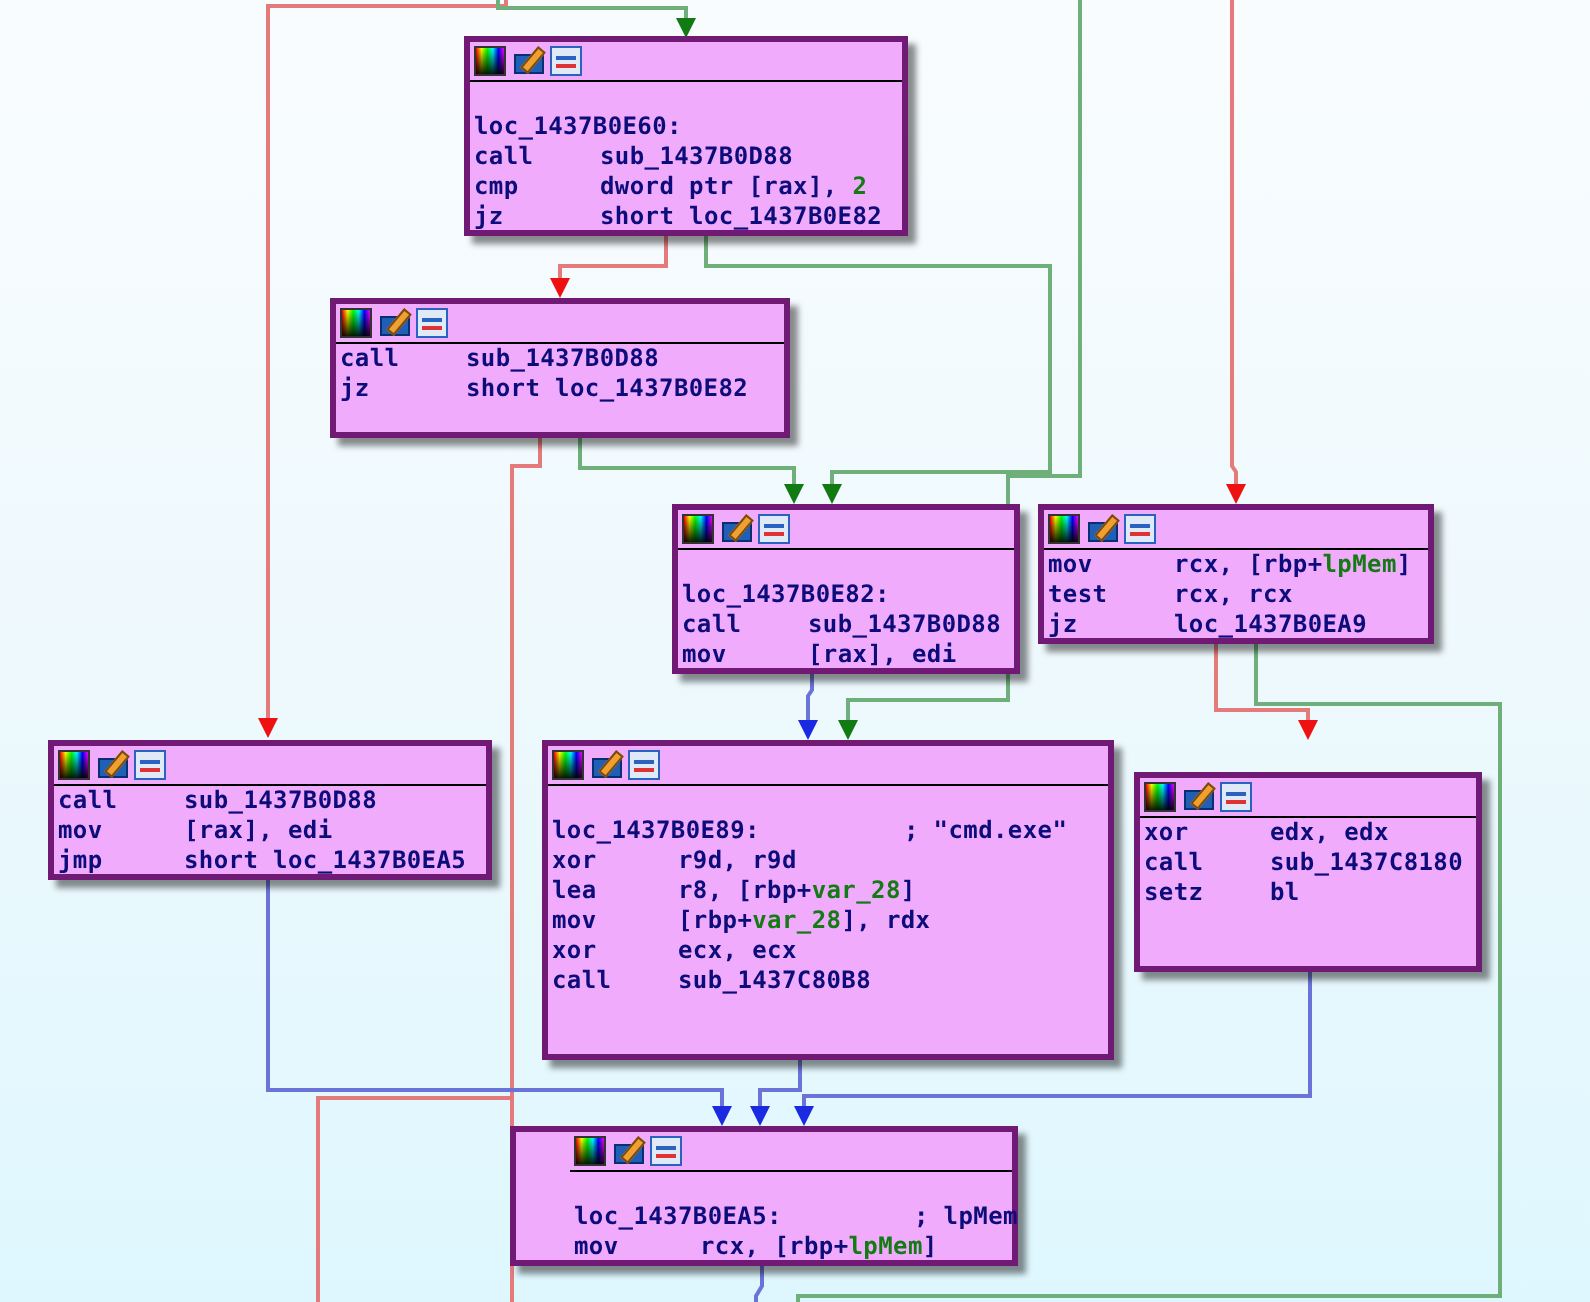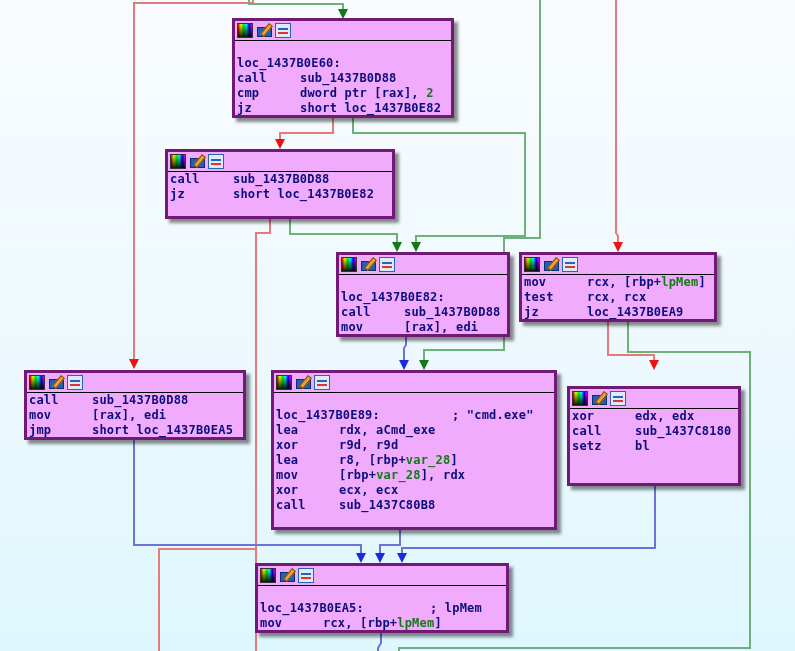--- a/index.html
+++ b/index.html
@@ -155,21 +155,20 @@
 
 <div class="node" id="n5" style="left:271px;top:370px;width:286px;height:160px;">
   <div class="node-header">
     <span class="ico ico-color"></span>
     <span class="ico ico-edit"></span>
     <span class="ico ico-graph"></span>
   </div>
   <div class="node-body">
       <div class="blank"></div>
       <div class="line"><span>loc_1437B0E89:</span><span class="sp" style="width: 72px;"></span><span class="cmt">; "cmd.exe"</span></div>
-      <div class="line"><span class="mn">lea</span><span>rdx, aCmd_exe</span></div>
       <div class="line"><span class="mn">xor</span><span>r9d, r9d</span></div>
       <div class="line"><span class="mn">lea</span><span>r8, [rbp+</span><span class="grn">var_28</span><span>]</span></div>
       <div class="line"><span class="mn">mov</span><span>[rbp+</span><span class="grn">var_28</span><span>], rdx</span></div>
       <div class="line"><span class="mn">xor</span><span>ecx, ecx</span></div>
       <div class="line"><span class="mn">call</span><span>sub_1437C80B8</span></div>
     </div>
 </div>
 
 <div class="node" id="n6" style="left:567px;top:370px;width:174px;height:100px;margin-top:16px;">
   <div class="node-header">
@@ -177,21 +176,21 @@
     <span class="ico ico-edit"></span>
     <span class="ico ico-graph"></span>
   </div>
   <div class="node-body">
       <div class="line"><span class="mn">xor</span><span>edx, edx</span></div>
       <div class="line"><span class="mn">call</span><span>sub_1437C8180</span></div>
       <div class="line"><span class="mn">setz</span><span>bl</span></div>
     </div>
 </div>
 
-<div class="node" id="n7" style="left:255px;top:563px;width:254px;height:70px;">
+<div class="node" id="n7" style="left:255px;top:563px;width:254px;height:70px;padding-left:27px;">
   <div class="node-header">
     <span class="ico ico-color"></span>
     <span class="ico ico-edit"></span>
     <span class="ico ico-graph"></span>
   </div>
   <div class="node-body">
       <div class="blank"></div>
       <div class="line"><span>loc_1437B0EA5:</span><span class="sp" style="width: 66px;"></span><span class="cmt">; lpMem</span></div>
       <div class="line"><span class="mn">mov</span><span>rcx, [rbp+</span><span class="grn">lpMem</span><span>]</span></div>
     </div>

